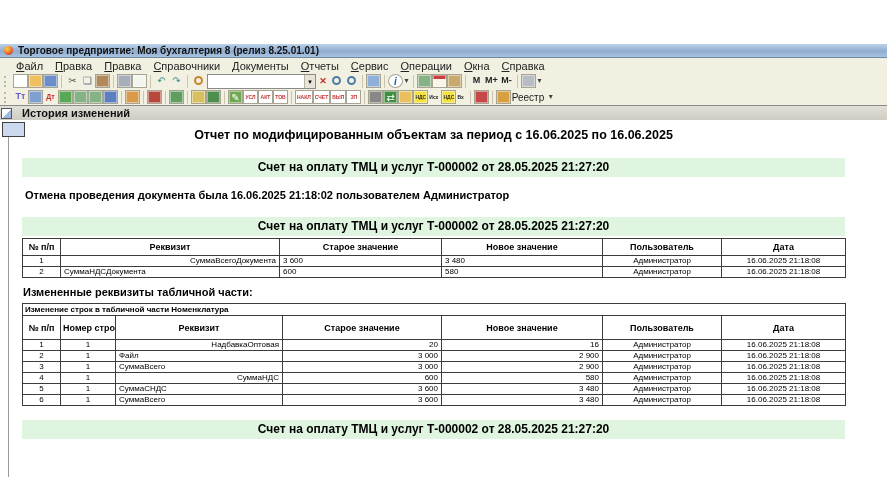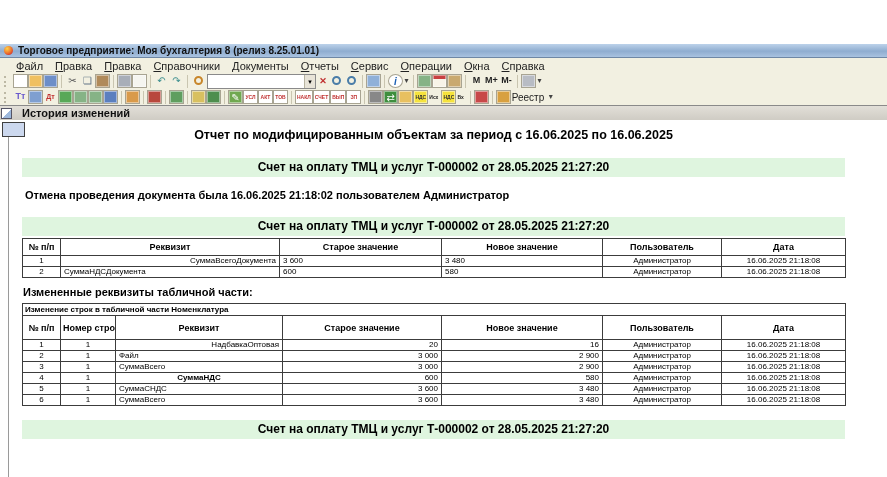--- a/index.html
+++ b/index.html
@@ -296,21 +296,21 @@
               <td data-name="table-cell" style="text-align: center;">1</td>
               <td data-name="table-cell" style="text-align: left;">СуммаВсего</td>
               <td data-name="table-cell" style="text-align: right;">3 000</td>
               <td data-name="table-cell" style="text-align: right;">2 900</td>
               <td data-name="table-cell" style="text-align: center;">Администратор</td>
               <td data-name="table-cell" style="text-align: center;">16.06.2025 21:18:08</td>
             </tr>
             <tr data-name="table-row">
               <td data-name="table-cell" style="text-align: center;">4</td>
               <td data-name="table-cell" style="text-align: center;">1</td>
-              <td data-name="table-cell" style="text-align: center; font-weight: bold;">СуммаНДС</td>
+              <td data-name="table-cell" style="text-align: right;">СуммаНДС</td>
               <td data-name="table-cell" style="text-align: right;">600</td>
               <td data-name="table-cell" style="text-align: right;">580</td>
               <td data-name="table-cell" style="text-align: center;">Администратор</td>
               <td data-name="table-cell" style="text-align: center;">16.06.2025 21:18:08</td>
             </tr>
             <tr data-name="table-row">
               <td data-name="table-cell" style="text-align: center;">5</td>
               <td data-name="table-cell" style="text-align: center;">1</td>
               <td data-name="table-cell" style="text-align: left;">СуммаСНДС</td>
               <td data-name="table-cell" style="text-align: right;">3 600</td>

